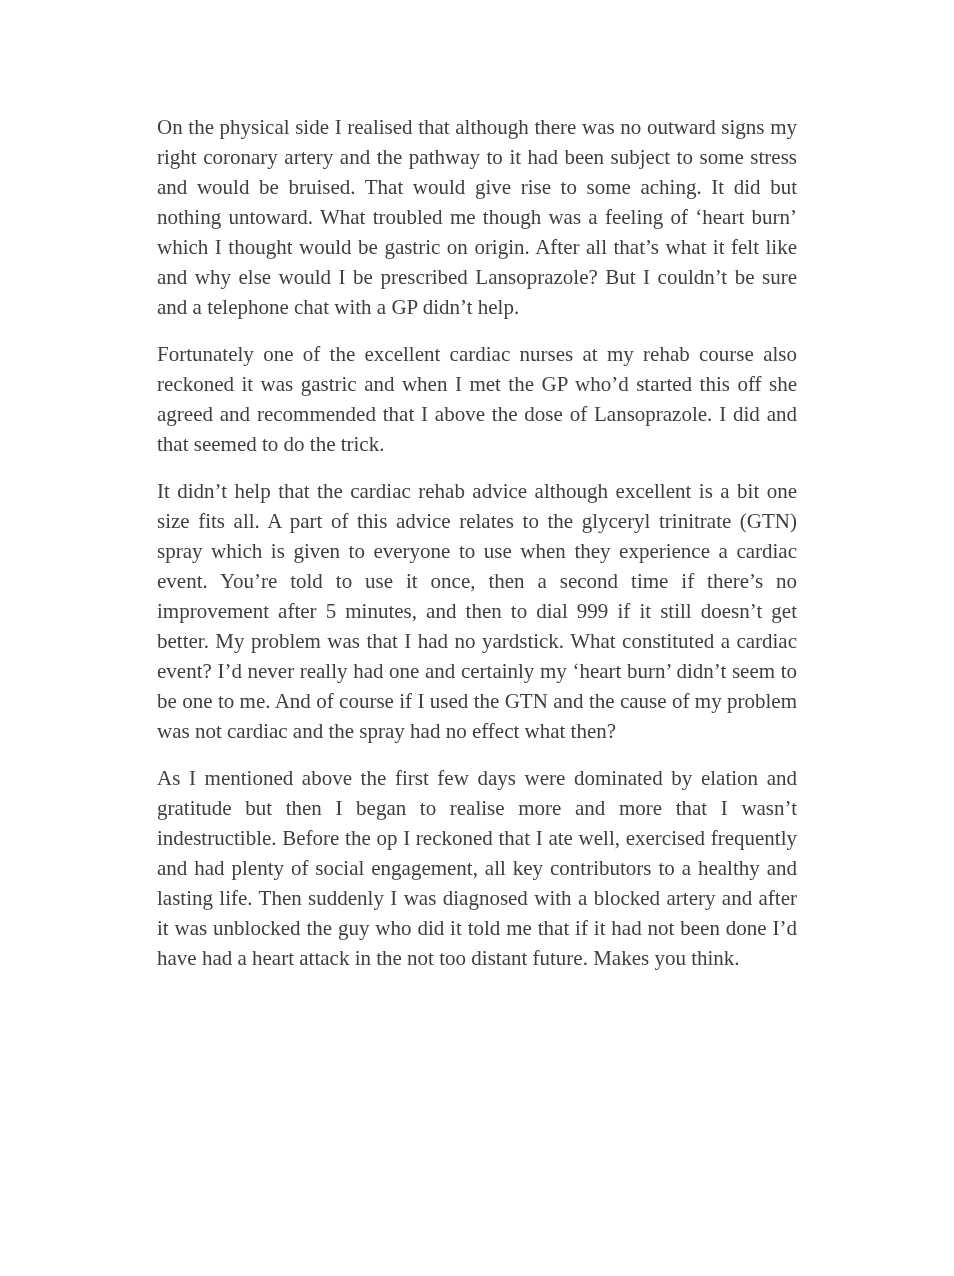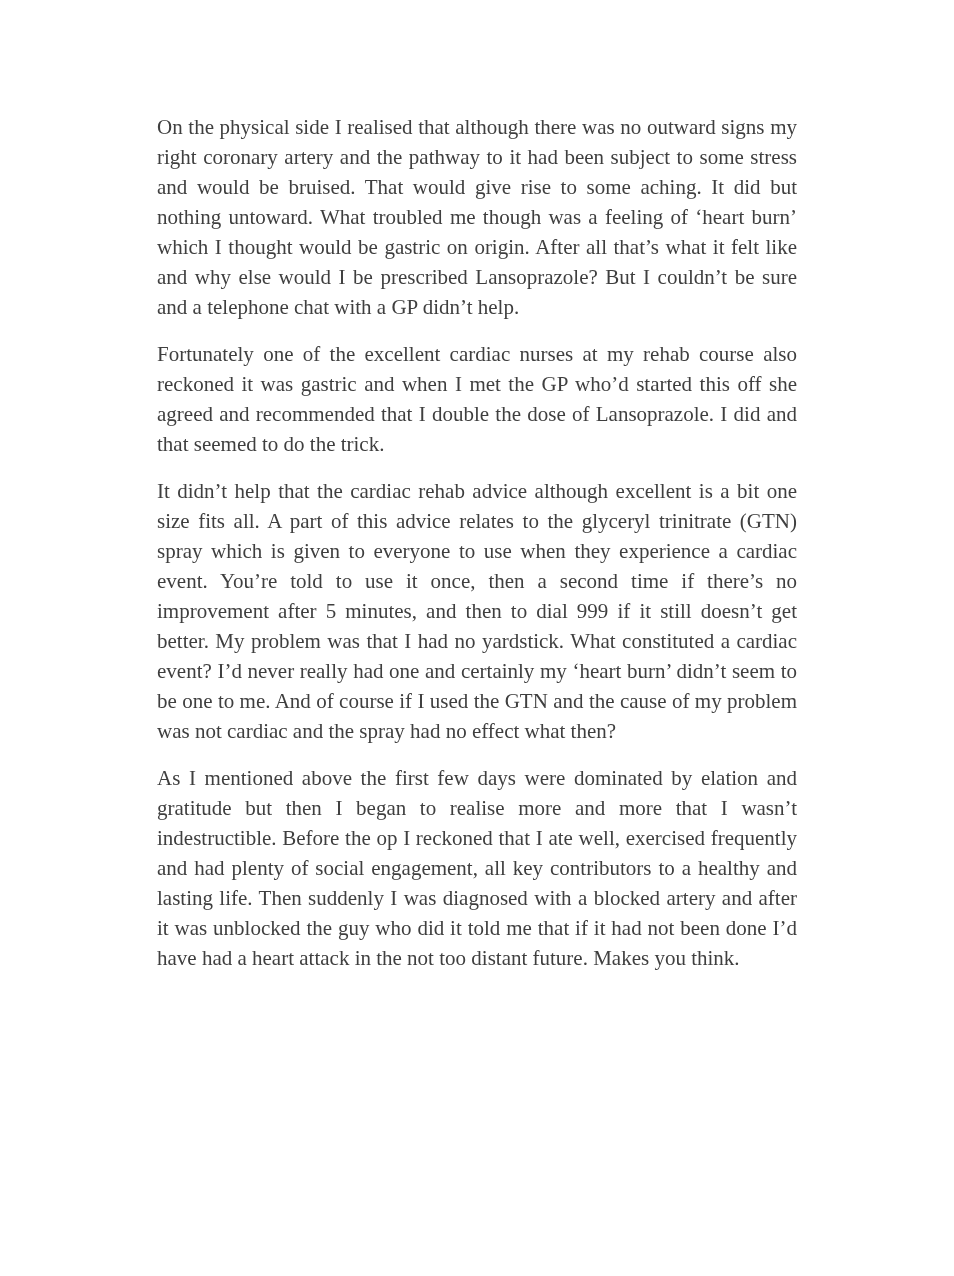--- a/index.html
+++ b/index.html
@@ -41,18 +41,18 @@
     font-size: 17px;
     line-height: 20px;
   }
 </style>
 </head>
 <body>
 
 <div class="page">
   <div class="text-block">
     <p>On the physical side I realised that although there was no outward signs my right coronary artery and the pathway to it had been subject to some stress and would be bruised. That would give rise to some aching. It did but nothing untoward. What troubled me though was a feeling of ‘heart burn’ which I thought would be gastric on origin. After all that’s what it felt like and why else would I be prescribed Lansoprazole? But I couldn’t be sure and a telephone chat with a GP didn’t help.</p>
-    <p>Fortunately one of the excellent cardiac nurses at my rehab course also reckoned it was gastric and when I met the GP who’d started this off she agreed and recommended that I double the dose of Lansoprazole. I did and that seemed to do the trick.</p>
+    <p>Fortunately one of the excellent cardiac nurses at my rehab course also reckoned it was gastric and when I met the GP who’d started this off she agreed and recommended that I above the dose of Lansoprazole. I did and that seemed to do the trick.</p>
     <p>It didn’t help that the cardiac rehab advice although excellent is a bit one size fits all. A part of this advice relates to the glyceryl trinitrate (GTN) spray which is given to everyone to use when they experience a cardiac event. You’re told to use it once, then a second time if there’s no improvement after 5 minutes, and then to dial 999 if it still doesn’t get better. My problem was that I had no yardstick. What constituted a cardiac event? I’d never really had one and certainly my ‘heart burn’ didn’t seem to be one to me. And of course if I used the GTN and the cause of my problem was not cardiac and the spray had no effect what then?</p>
     <p>As I mentioned above the first few days were dominated by elation and gratitude but then I began to realise more and more that I wasn’t indestructible. Before the op I reckoned that I ate well, exercised frequently and had plenty of social engagement, all key contributors to a healthy and lasting life. Then suddenly I was diagnosed with a blocked artery and after it was unblocked the guy who did it told me that if it had not been done I’d have had a heart attack in the not too distant future. Makes you think.</p>
   </div>
   <div class="page-number">78</div>
 </div>
 
 </body></html>

